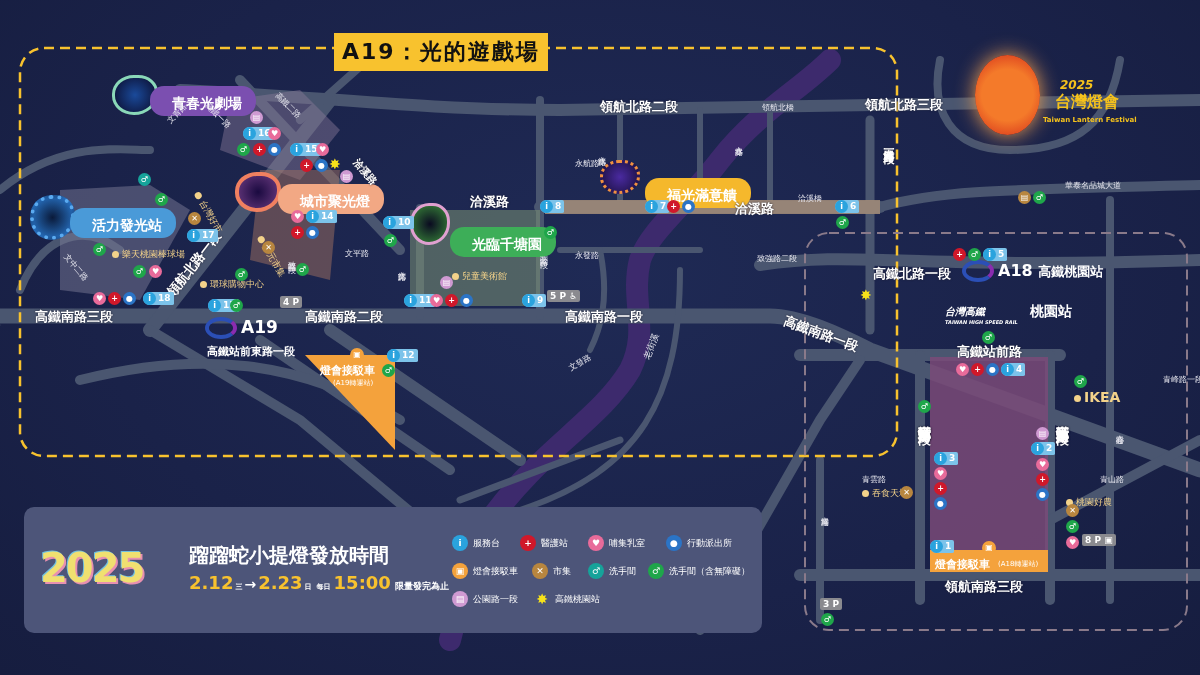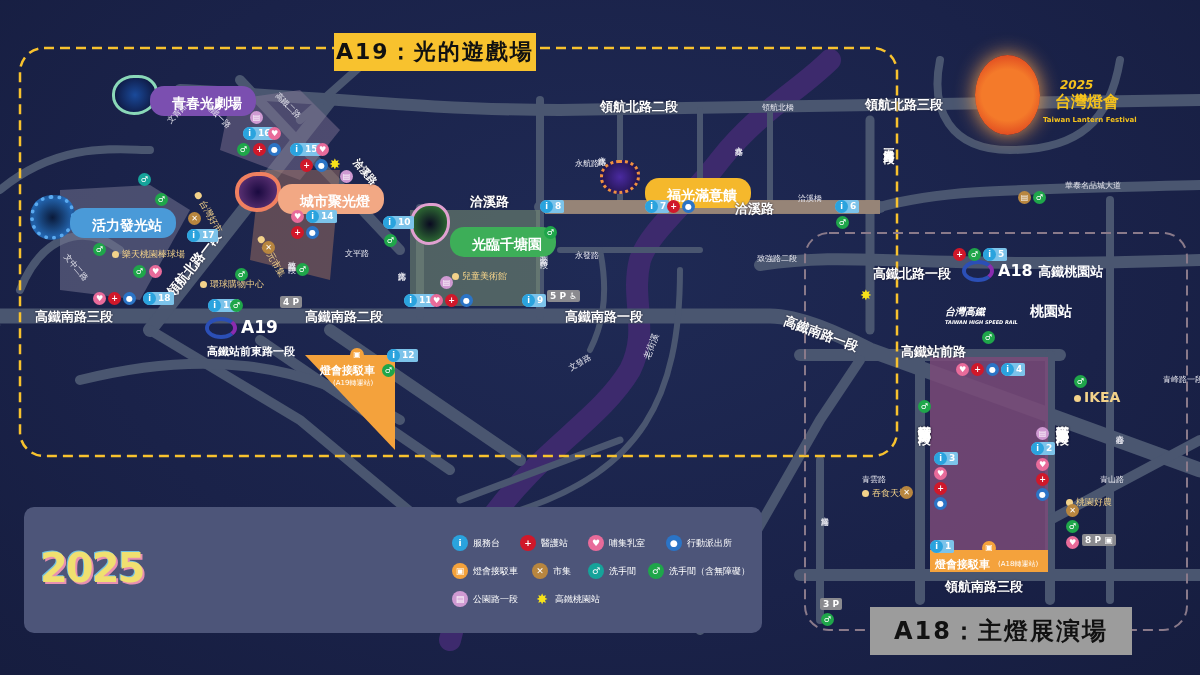--- a/index.html
+++ b/index.html
@@ -1,21 +1,21 @@
 <!DOCTYPE html>
 <html><head>
 <meta charset="utf-8">
 <style>
 *{box-sizing:border-box;margin:0;padding:0}
 html,body{width:1200px;height:675px;overflow:hidden;background:#1b2347}
 body{font-family:"DejaVu Sans","Liberation Sans",sans-serif;color:#fff;position:relative}
 #map{position:absolute;left:0;top:0;width:1200px;height:675px;background:radial-gradient(ellipse at 50% 40%,#1f2a55 0%,#1a2249 60%,#161d3f 100%)}
 svg.roads{position:absolute;left:0;top:0}
 .abs{position:absolute}
-.zone-title{position:absolute;background:#f8c22e;color:#111;font-weight:bold;font-size:22px;letter-spacing:2px;padding:4px 2px;font-family:"DejaVu Sans",sans-serif}
+.zone-title{position:absolute;background:#f8c22e;color:#111;font-weight:bold;font-size:22px;letter-spacing:2px;padding:4px 8px;font-family:"DejaVu Sans",sans-serif}
 .zone-title.a18{background:#9c9c9c;color:#111;font-size:24px;padding:8px 24px}
 .road-lbl{position:absolute;color:#fff;font-size:13px;font-weight:bold;white-space:nowrap;text-shadow:0 0 2px #223}
 .road-sm{position:absolute;color:#e8e8f0;font-size:8px;white-space:nowrap}
 .vert{writing-mode:vertical-rl;text-orientation:upright;letter-spacing:1px}
 .pill{position:absolute;border-radius:14px;padding:9px 14px 3px 22px;font-weight:bold;font-size:14px;white-space:nowrap;color:#fff}
 .blob{position:absolute;border-radius:50% 45% 55% 50%}
 .ico{position:absolute;width:13px;height:13px;border-radius:50%;font-size:8px;line-height:13px;text-align:center;font-weight:bold;color:#fff}
 .i-med{background:#d0182a}
 .i-nurse{background:#e86b9a}
 .i-police{background:#2b74c6}
@@ -92,21 +92,20 @@
     <rect x="545" y="200" width="335" height="14" fill="#9e8a78" opacity="0.9"></rect>
 
     <polygon points="305,355 395,355 395,450" fill="#f4a23c"></polygon>
     <rect x="930" y="550" width="118" height="22" fill="#f4a23c"></rect>
 
     <rect x="20" y="48" width="877" height="408" rx="24" fill="none" stroke="#f8c22e" stroke-width="2.5" stroke-dasharray="10 6"></rect>
     <rect x="805" y="233" width="382" height="397" rx="24" fill="none" stroke="#8a7a8a" stroke-width="2" stroke-dasharray="10 6"></rect>
   </svg>
 
   <div class="zone-title" style="left:334px;top:33px">A19：光的遊戲場</div>
-  <div class="zone-title a18" style="left:870px;top:607px">A18：主燈展演場</div>
 
   <div class="logo" style="left:975px;top:50px">
     <div style="position:absolute;left:0;top:5px;width:65px;height:80px;border-radius:50%;background:radial-gradient(circle,#f47a2a 50%,#e04a20 80%);box-shadow:0 0 20px #f0a050"></div>
     <div style="position:absolute;left:85px;top:28px;color:#f5c21c;font-style:italic;font-weight:bold;font-size:12px">2025</div>
     <div style="position:absolute;left:80px;top:42px;color:#f5c21c;font-weight:bold;font-size:16px;white-space:nowrap">台灣燈會</div>
     <div style="position:absolute;left:68px;top:66px;color:#f5c21c;font-weight:bold;font-size:7px;white-space:nowrap">Taiwan Lantern Festival</div>
   </div>
 
   <div class="blob" style="left:112px;top:75px;width:46px;height:40px;background:radial-gradient(circle,#1a4a9a,#0b0b2a);border:3px solid #8ad8b8"></div>
   <div class="pill" style="left:150px;top:86px;background:#7b4fb0">青春光劇場</div>
@@ -128,21 +127,21 @@
   <div class="road-lbl" style="left:470px;top:193px">洽溪路</div>
   <div class="road-lbl" style="left:735px;top:200px">洽溪路</div>
   <div class="road-lbl" style="left:350px;top:165px;transform:rotate(50deg);font-size:10px">洽溪路</div>
   <div class="road-lbl" style="left:35px;top:308px">高鐵南路三段</div>
   <div class="road-lbl" style="left:305px;top:308px">高鐵南路二段</div>
   <div class="road-lbl" style="left:565px;top:308px">高鐵南路一段</div>
   <div class="road-lbl" style="left:782px;top:325px;transform:rotate(20deg)">高鐵南路一段</div>
   <div class="road-lbl" style="left:873px;top:265px">高鐵北路一段</div>
   <div class="road-lbl" style="left:155px;top:255px;transform:rotate(-52deg)">領航北路一段</div>
   <div class="road-lbl vert" style="left:880px;top:140px;font-size:11px">青埔路一段</div>
-  <div class="road-lbl" style="left:901px;top:343px">高鐵站前路</div>
+  <div class="road-lbl" style="left:957px;top:343px">高鐵站前路</div>
   <div class="road-lbl vert" style="left:915px;top:415px">高鐵站前西路一段</div>
   <div class="road-lbl vert" style="left:1053px;top:415px">高鐵站前東路一段</div>
   <div class="road-lbl" style="left:945px;top:578px">領航南路三段</div>
 
   <div class="road-sm" style="left:345px;top:248px">文平路</div>
   <div class="road-sm vert" style="left:395px;top:265px">文德路</div>
   <div class="road-sm" style="left:60px;top:262px;transform:rotate(50deg)">文中二路</div>
   <div class="road-sm" style="left:165px;top:108px;transform:rotate(-45deg)">文青路</div>
   <div class="road-sm" style="left:575px;top:158px">永航路</div>
   <div class="road-sm vert" style="left:732px;top:140px">永春路</div>
@@ -274,20 +273,31 @@
   <div class="ico i-wc" style="left:1066px;top:520px">♂</div>
   <div class="ico i-nurse" style="left:1066px;top:536px">♥</div>
   <div class="park" style="left:1082px;top:534px"><span>8</span> P ▣</div>
   <div class="park" style="left:820px;top:598px"><span>3</span> P</div>
   <div class="ico i-wc" style="left:821px;top:613px">♂</div>
 
 </div>
 
 <div class="legend">
   <div class="abs" style="left:16px;top:38px;font-size:40px;font-weight:bold;color:#f0e070;letter-spacing:-2px;text-shadow:2px 2px 0 #e890b0,-1px -1px 0 #70c0e0">2025</div>
+  <div class="abs" style="left:165px;top:35px;font-size:20px;font-weight:bold;color:#fff">蹓蹓蛇小提燈發放時間</div>
+  <div class="abs" style="left:165px;top:65px;display:flex;align-items:baseline;color:#f8c22e;font-weight:bold;white-space:nowrap">
+    <span style="font-size:18px">2.12</span>
+    <span style="font-size:7px;color:#fff;margin:0 2px">三</span>
+    <span style="font-size:14px;color:#fff">→</span>
+    <span style="font-size:18px;margin-left:2px">2.23</span>
+    <span style="font-size:7px;color:#fff;margin:0 2px">日</span>
+    <span style="font-size:7px;color:#fff;margin:0 3px">每日</span>
+    <span style="font-size:18px">15:00</span>
+    <span style="font-size:9px;color:#fff;margin-left:4px">限量發完為止</span>
+  </div>
 
   <div class="lg-item" style="left:428px;top:28px">
       <span class="lc" style="background:#2aa3de">i</span>
       <span>服務台</span>
     </div>
   <div class="lg-item" style="left:496px;top:28px">
       <span class="lc" style="background:#d0182a">+</span>
       <span>醫護站</span>
     </div>
   <div class="lg-item" style="left:564px;top:28px">

